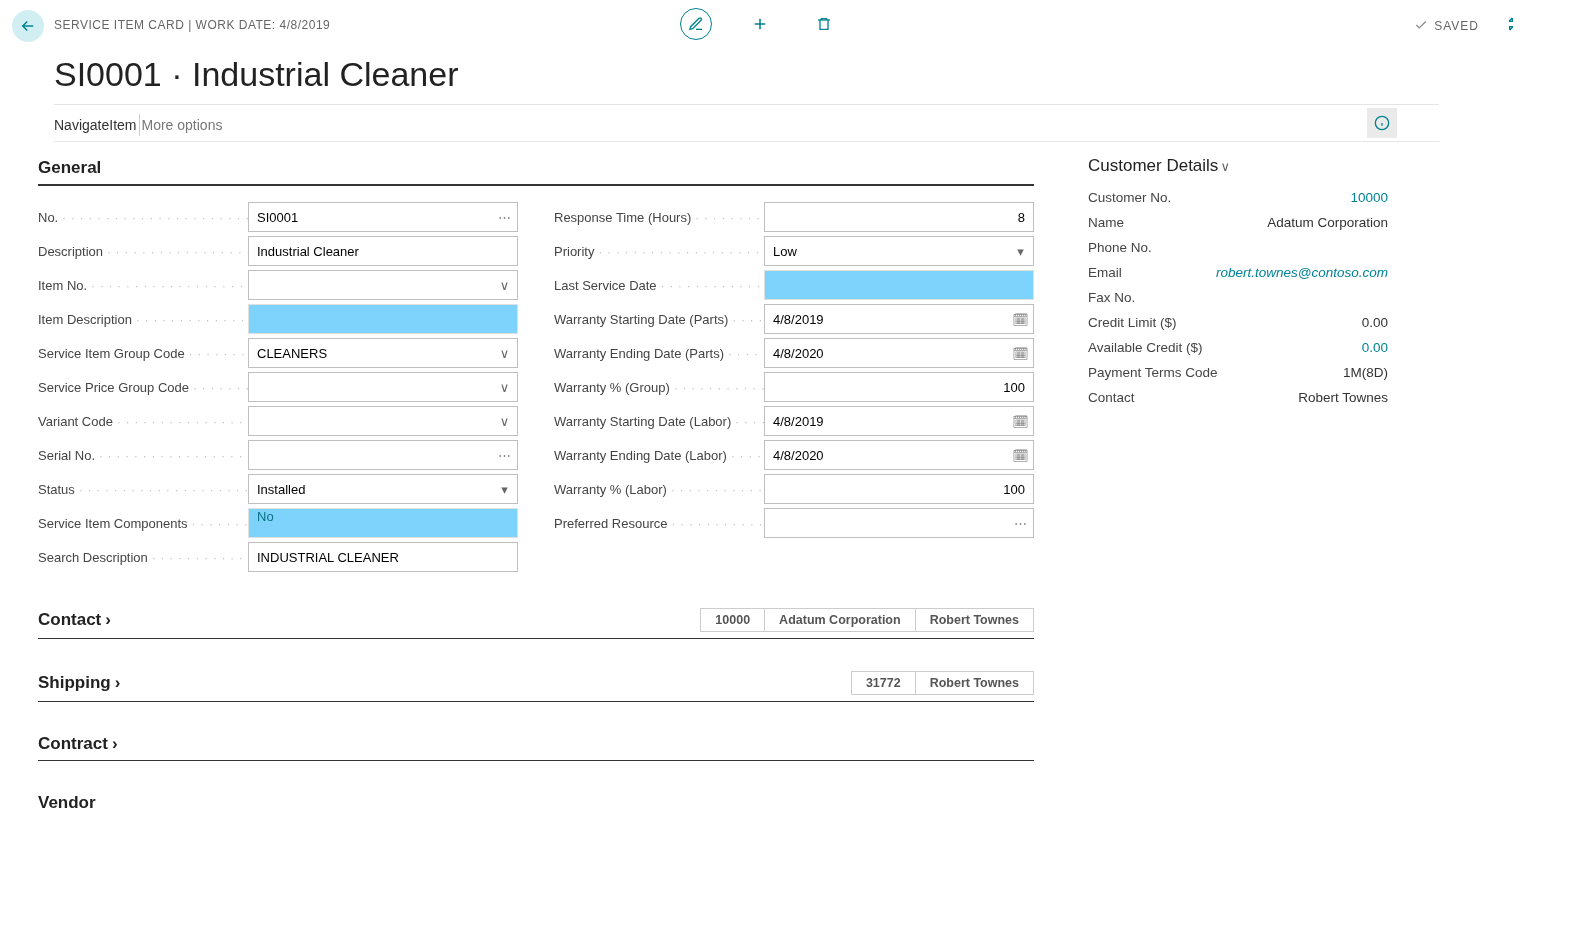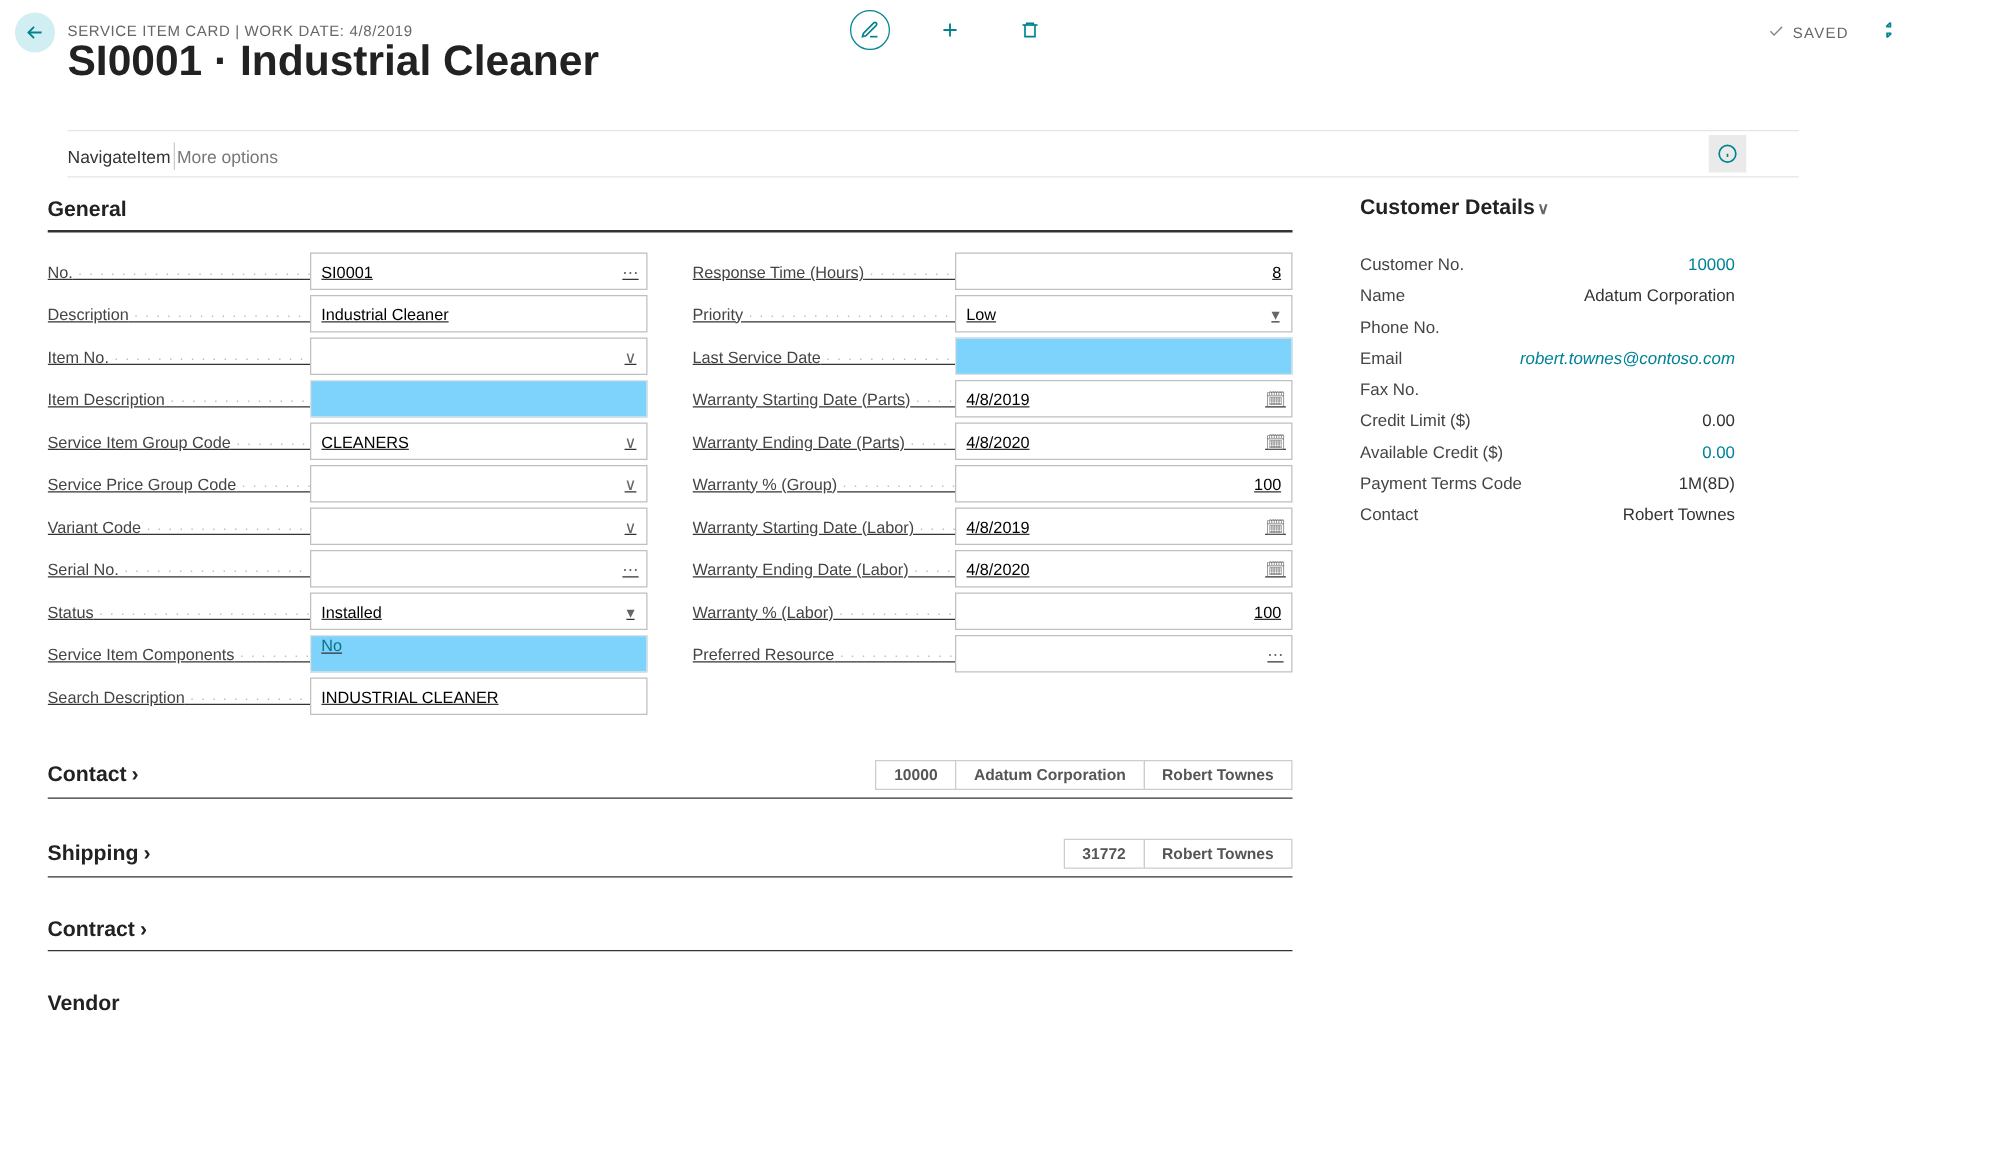--- a/index.html
+++ b/index.html
@@ -7,54 +7,54 @@
   .page { position: relative; width: 1537px; height: 927px; }
   .back-circle { position: absolute; left: 12px; top: 10px; width: 32px; height: 32px; border-radius: 50%; background: #d1eef2; display: flex; align-items: center; justify-content: center; cursor: pointer; }
   .back-circle svg { stroke: #00838f; }
   .breadcrumb { position: absolute; left: 54px; top: 18px; font-size: 12px; color: #666; letter-spacing: 0.5px; }
   .toolbar-center { position: absolute; left: 680px; top: 8px; display: flex; gap: 32px; align-items: center; }
   .tc-btn { width: 32px; height: 32px; display: flex; align-items: center; justify-content: center; cursor: pointer; }
   .tc-circle { border: 1px solid #00838f; border-radius: 50%; }
   .saved { position: absolute; right: 58px; top: 18px; font-size: 12px; color: #666; letter-spacing: 1px; }
   .saved svg { display: inline-block; vertical-align: -2px; margin-right: 2px; }
   .collapse-btn { position: absolute; right: 18px; top: 16px; cursor: pointer; }
-  .title { position: absolute; left: 54px; top: 30px; font-size: 34px; font-weight: 700; color: #222; }
+  .title { position: absolute; left: 54px; top: 55px; font-size: 34px; font-weight: 400; color: #222; }
   .hr1 { position: absolute; left: 54px; top: 104px; width: 1385px; height: 1px; background: #e5e5e5; }
   .menu { position: absolute; left: 54px; top: 114px; display: flex; align-items: center; font-size: 14px; color: #333; }
   .menu .divider { width: 1px; height: 22px; background: #ccc; margin: 0 2px; }
   .menu .more { color: #777; }
   .info-pane { position: absolute; right: 140px; top: 108px; width: 30px; height: 30px; background: #eaeaea; display:flex; align-items:center; justify-content:center; cursor:pointer;}
   .hr2 { position: absolute; left: 54px; top: 141px; width: 1385px; height: 1px; background: #e5e5e5; }
 
   .content { position: absolute; left: 38px; top: 150px; width: 1385px; height: 760px; display: flex; }
   .main { width: 1020px; padding-right: 24px; overflow-y: auto; }
   .main::-webkit-scrollbar { width: 8px; }
   .main::-webkit-scrollbar-thumb { background: #c4c4c4; }
   .side { width: 330px; padding-left: 30px; padding-top: 6px; }
 
   .section-header { font-size: 17px; font-weight: 600; color: #222; padding: 8px 0 6px; border-bottom: 2px solid #333; cursor: pointer; }
   .section-header.collapsed { border-bottom: 1px solid #333; display:flex; align-items:center; justify-content:space-between; margin-top: 24px;}
   .chev { display:inline-block; margin-left:4px; }
 
-  .grid { display: flex; gap: 36px; margin-top: 12px; text-decoration: underline; }
+  .grid { display: flex; gap: 36px; margin-top: 12px; }
   .col { flex: 1; }
   .field { display: flex; align-items: center; margin: 4px 0; }
   .label { width: 210px; font-size: 13px; color: #444; position: relative; white-space: nowrap; overflow: hidden; }
   .label::after { content: " · · · · · · · · · · · · · · · · · · · · · · · · · · · · · · · · · · · · · · ·"; color: #bbb; font-size: 11px; letter-spacing: 1px; }
   .control { flex: 1; border: 1px solid #bfbfbf; height: 30px; display: flex; background: #fff; position: relative; }
   .control.readonly { background: #7dd3fc; border-color: #e0e0e0; }
   .control input { width: 100%; height: 100%; border: none; outline: none; padding: 0 8px; font-size: 13px; background: transparent; }
   .control input.right { text-align: right; }
   .control .ibtn { width: 28px; height: 28px; display: flex; align-items: center; justify-content: center; cursor: pointer; border-left: 0; color: #666; }
   .control .link { color: #0b7285; padding: 0 8px; font-size: 13px; }
 
   .fasttab-summary { display:flex; gap:0; }
   .fasttab-summary span { border:1px solid #ccc; padding: 4px 14px; font-size: 12.5px; color:#555; margin-left:-1px; background:#fff; }
 
-  .side-head { font-size: 17px; font-weight: 700; color: #222; margin-bottom: 28px; }
+  .side-head { font-size: 17px; font-weight: 400; color: #222; margin-bottom: 14px; }
   .side-row { display:flex; justify-content:space-between; font-size: 13.5px; color:#444; margin: 10px 0; }
   .side-row .v { color:#333; }
   .side-row .v.link { color:#008299;font-style:italic; }
   .side-row .v.linknum { color:#008299; }
 </style>
 </head>
 <body>
 
 <div class="page">
   <div class="back-circle">

